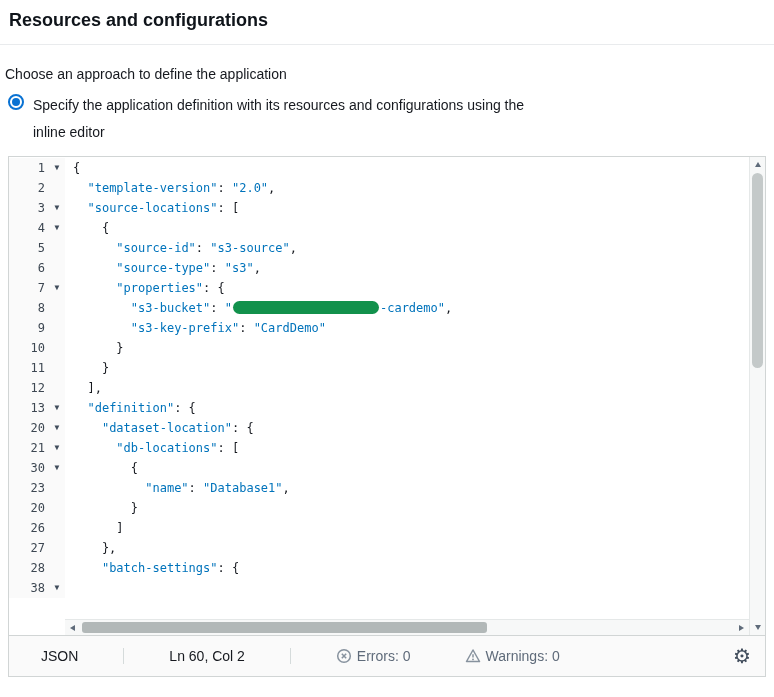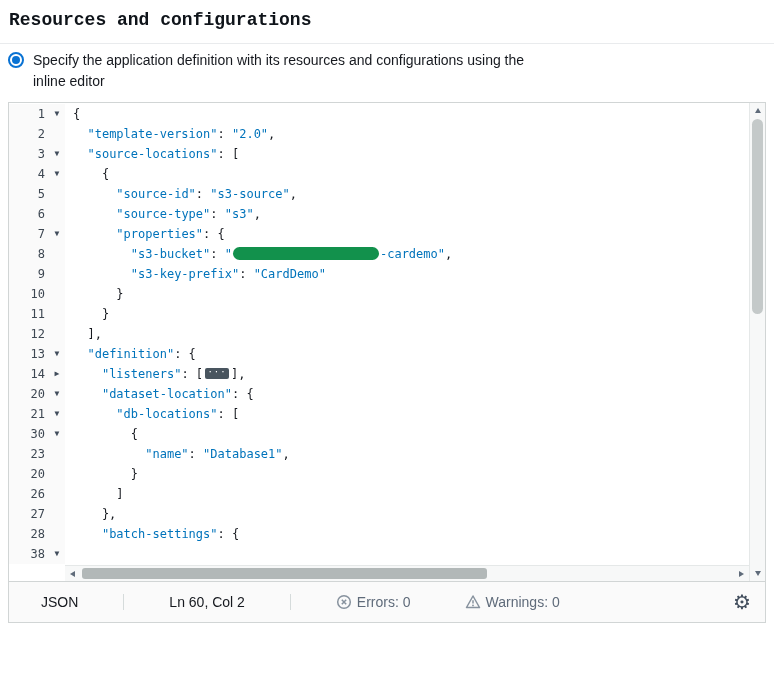--- a/index.html
+++ b/index.html
@@ -3,29 +3,29 @@
 <meta charset="utf-8">
 <style>
   * { margin:0; padding:0; box-sizing:border-box; }
   html,body { width:774px; height:697px; }
   body {
     font-family:"Liberation Sans", sans-serif;
     background:#ffffff; color:#16191f; overflow:hidden;
   }
   
   .panel-header { padding:10px 16px 13px 9px; border-bottom:1px solid #e9ebed; }
-  .panel-header h2 { font-size:18px; font-weight:700; color:#0f141a;font-family:Liberation Mono, monospace; }
+  .panel-header h2 { font-size:18px; font-weight:700; color:#0f141a; }
 
   
   .field-label { font-size:14px; margin:21px 0 10px 5px; }
   .radio-option { display:flex; align-items:flex-start; gap:9px; margin:6px 0 8px 8px; cursor:pointer; }
   .radio { width:16px; height:16px; border-radius:50%; flex:none; margin-top:2px; position:relative; background:#fff; border:2px solid #7d8998; }
   .radio.checked { border-color:#0972d3; }
   .radio.checked::after { content:""; position:absolute; inset:2px; border-radius:50%; background:#0972d3; }
-  .radio-label { font-size:14px; line-height:21px; max-width:520px; }
+  .radio-label { font-size:14px; line-height:27px; max-width:520px; }
 
   
   .editor-wrap { margin:10px 8px 0 8px; border:1px solid #d1d5d5; }
   .editor-pane { position:relative; height:479px; border-bottom:1px solid #d1d5d5; background:#fff; overflow:hidden; }
   .code-lines { position:absolute; top:0; left:0; right:16px; bottom:0; overflow:hidden; padding-top:1px; }
   .code-row { display:flex; height:20px; line-height:20px; font-family:"DejaVu Sans Mono", monospace; font-size:12px; }
   .gutter-cell { width:56px; flex:none; display:flex; background:#fafafa; }
   .line-num { flex:1; text-align:right; padding-right:4px; color:#3d4752; }
   .fold { width:16px; text-align:center; font-size:8px; color:#414d5c; cursor:pointer; }
   .code-text { white-space:pre; padding-left:8px; }
@@ -60,20 +60,21 @@
 </head>
 <body>
 
 <div class="page">
 
   <div class="panel-header">
     <h2>Resources and configurations</h2>
   </div>
 
   <div class="content">
+    <div class="field-label">Choose an approach to define the application</div>
 
     <label class="radio-option">
       <span class="radio checked"></span>
       <span class="radio-label">Specify the application definition with its resources and configurations using the inline editor</span>
     </label>
 
 
     <div class="editor-wrap">
       <div class="editor-pane">
         <div class="code-lines">
@@ -160,27 +161,20 @@
                 <span class="fold"></span>
               </span>
               <span class="code-text"><span class="seg-pln">  ],</span></span>
             </div>
             <div class="code-row">
               <span class="gutter-cell">
                 <span class="line-num">13</span>
                 <span class="fold">▼</span>
               </span>
               <span class="code-text"><span class="seg-pln">  </span><span class="seg-str">"definition"</span><span class="seg-pln">: {</span></span>
-            </div>
-            <div class="code-row">
-              <span class="gutter-cell">
-                <span class="line-num">14</span>
-                <span class="fold">▶</span>
-              </span>
-              <span class="code-text"><span class="seg-pln">    </span><span class="seg-str">"listeners"</span><span class="seg-pln">: [</span><span class="fold-box"></span><span class="seg-pln">],</span></span>
             </div>
             <div class="code-row">
               <span class="gutter-cell">
                 <span class="line-num">20</span>
                 <span class="fold">▼</span>
               </span>
               <span class="code-text"><span class="seg-pln">    </span><span class="seg-str">"dataset-location"</span><span class="seg-pln">: {</span></span>
             </div>
             <div class="code-row">
               <span class="gutter-cell">

